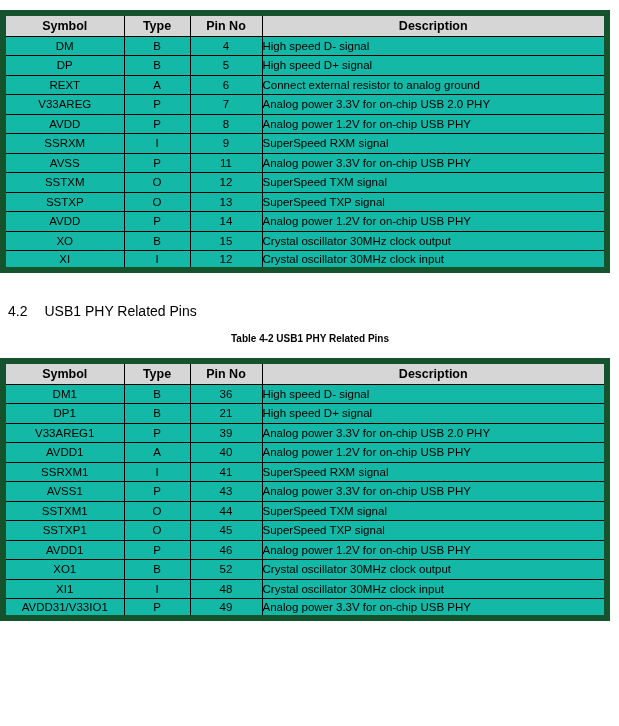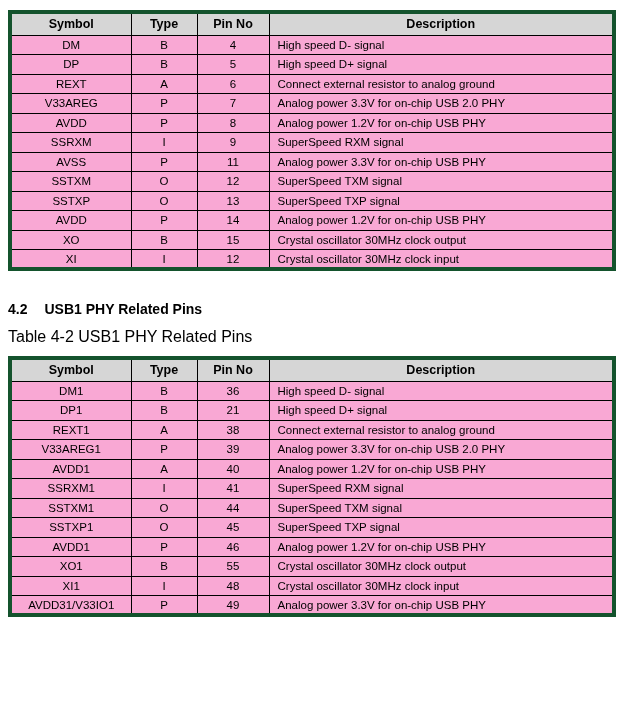--- a/index.html
+++ b/index.html
@@ -9,23 +9,22 @@
     font-family: "Liberation Sans", sans-serif;
     color: #000000;
     overflow: hidden;
   }
   .page { position: relative; width: 619px; height: 726px; }
 
   table.pin-table {
     border-collapse: collapse;
     table-layout: fixed;
     width: 604px;
-    margin-left: 8px;
-    background: #f9a8d4;
-    border: 4px solid #14532d;
+    background: #14b8a6;
+    border: 6px solid #14532d;
   }
   table.pin-table th, table.pin-table td {
     border: 1px solid #000000;
     overflow: hidden;
     white-space: nowrap;
   }
   table.pin-table th {
     height: 23px;
     background: #d6d6d6;
     font-size: 12.5px;
@@ -34,45 +33,44 @@
     vertical-align: middle;
   }
   table.pin-table td {
     height: 19.5px;
     font-size: 11.5px;
     text-align: center;
     vertical-align: middle;
   }
   table.pin-table td.col3 {
     text-align: left;
-    padding-left: 8px;
   }
   col.c0 { width: 121px; }
   col.c1 { width: 66px; }
   col.c2 { width: 72px; }
   col.c3 { width: 345px; }
 
   #table1 { margin-top: 10px; }
 
   .section-heading {
     margin: 31px 0 0 8px;
     font-size: 14px;
     line-height: 15px;
-    font-weight: bold;
+    font-weight: normal;
   }
   .section-heading .num { display: inline-block; margin-right: 17px; }
 
   .table-caption {
     margin-top: 13px;
     margin-left: 8px;
     width: 604px;
-    text-align: left;
-    font-size: 16px;
+    text-align: center;
+    font-size: 10px;
     line-height: 13px;
-    font-weight: normal;
+    font-weight: bold;
   }
 
   #table2 { margin-top: 13px; }
 </style>
 </head>
 <body>
 
 <div class="page">
 
   <table class="pin-table" id="table1">
@@ -194,65 +192,65 @@
           <td class="col2">36</td>
           <td class="col3">High speed D- signal</td>
         </tr>
         <tr>
           <td class="col0">DP1</td>
           <td class="col1">B</td>
           <td class="col2">21</td>
           <td class="col3">High speed D+ signal</td>
         </tr>
         <tr>
-          <td class="col0">REXT1</td>
-          <td class="col1">A</td>
-          <td class="col2">38</td>
-          <td class="col3">Connect external resistor to analog ground</td>
-        </tr>
-        <tr>
           <td class="col0">V33AREG1</td>
           <td class="col1">P</td>
           <td class="col2">39</td>
           <td class="col3">Analog power 3.3V for on-chip USB 2.0 PHY</td>
         </tr>
         <tr>
           <td class="col0">AVDD1</td>
           <td class="col1">A</td>
           <td class="col2">40</td>
           <td class="col3">Analog power 1.2V for on-chip USB PHY</td>
         </tr>
         <tr>
           <td class="col0">SSRXM1</td>
           <td class="col1">I</td>
           <td class="col2">41</td>
           <td class="col3">SuperSpeed RXM signal</td>
         </tr>
         <tr>
+          <td class="col0">AVSS1</td>
+          <td class="col1">P</td>
+          <td class="col2">43</td>
+          <td class="col3">Analog power 3.3V for on-chip USB PHY</td>
+        </tr>
+        <tr>
           <td class="col0">SSTXM1</td>
           <td class="col1">O</td>
           <td class="col2">44</td>
           <td class="col3">SuperSpeed TXM signal</td>
         </tr>
         <tr>
           <td class="col0">SSTXP1</td>
           <td class="col1">O</td>
           <td class="col2">45</td>
           <td class="col3">SuperSpeed TXP signal</td>
         </tr>
         <tr>
           <td class="col0">AVDD1</td>
           <td class="col1">P</td>
           <td class="col2">46</td>
           <td class="col3">Analog power 1.2V for on-chip USB PHY</td>
         </tr>
         <tr>
           <td class="col0">XO1</td>
           <td class="col1">B</td>
-          <td class="col2">55</td>
+          <td class="col2">52</td>
           <td class="col3">Crystal oscillator 30MHz clock output</td>
         </tr>
         <tr>
           <td class="col0">XI1</td>
           <td class="col1">I</td>
           <td class="col2">48</td>
           <td class="col3">Crystal oscillator 30MHz clock input</td>
         </tr>
         <tr>
           <td class="col0">AVDD31/V33IO1</td>

